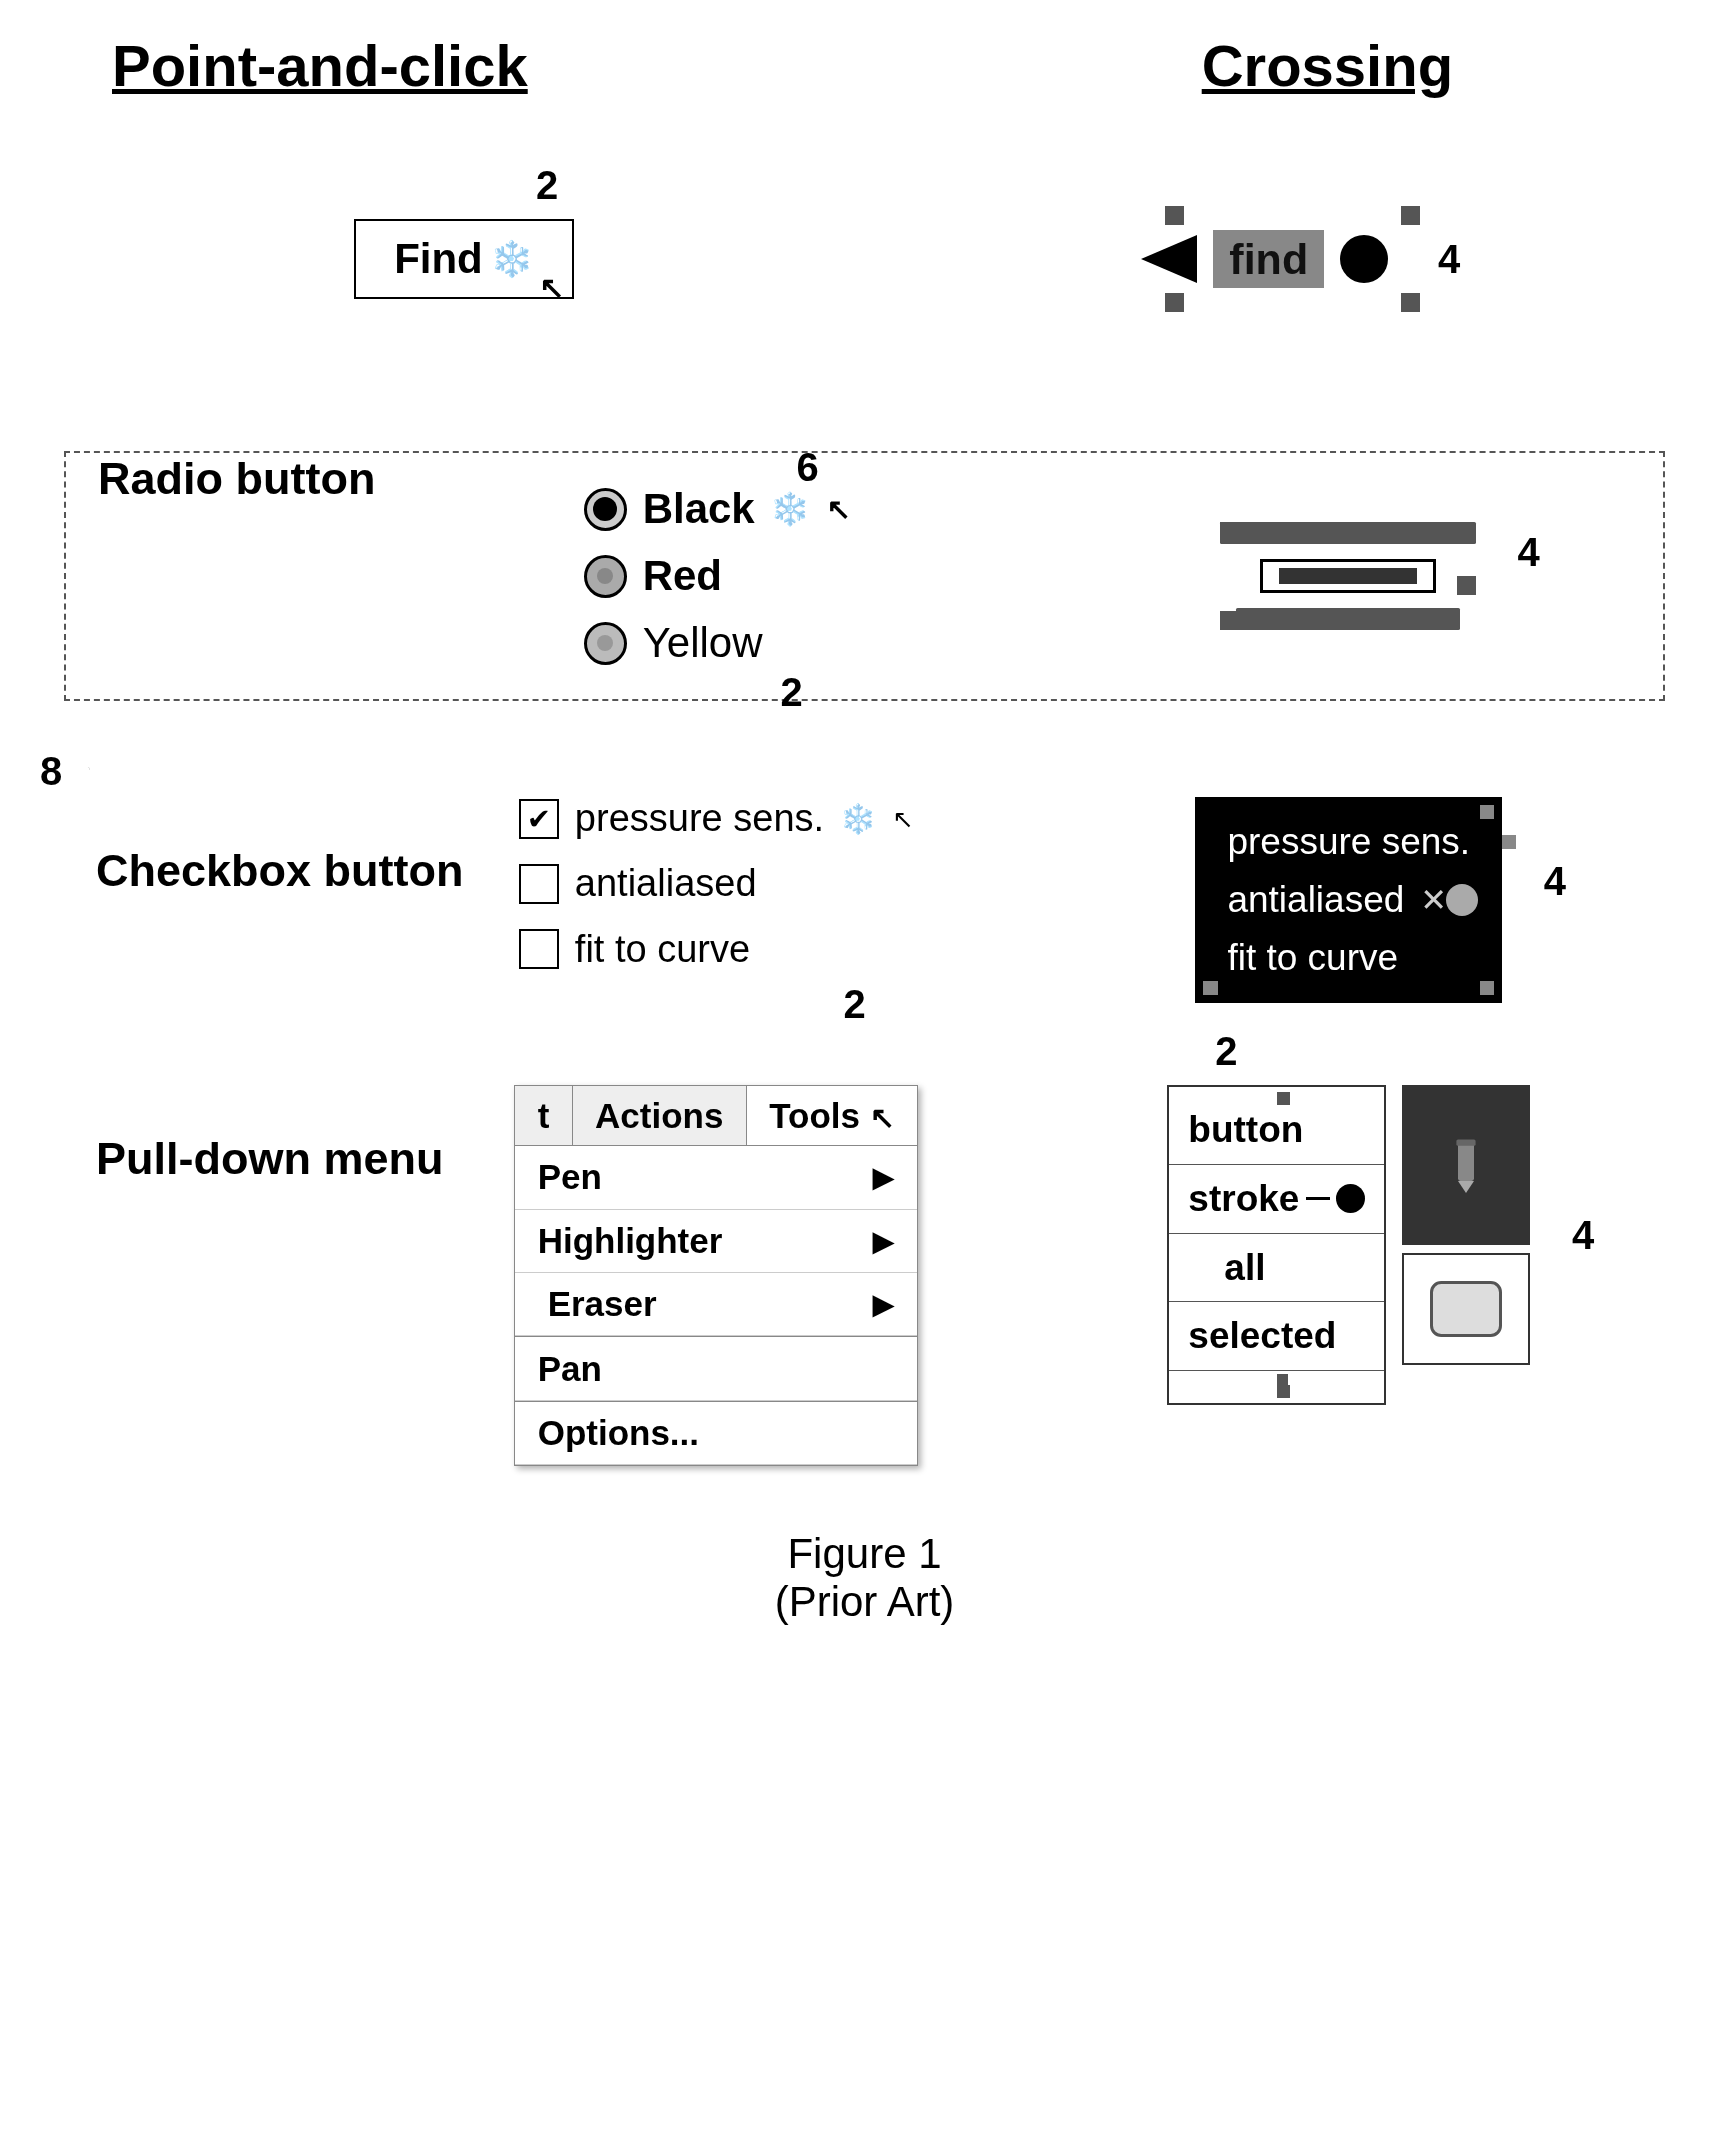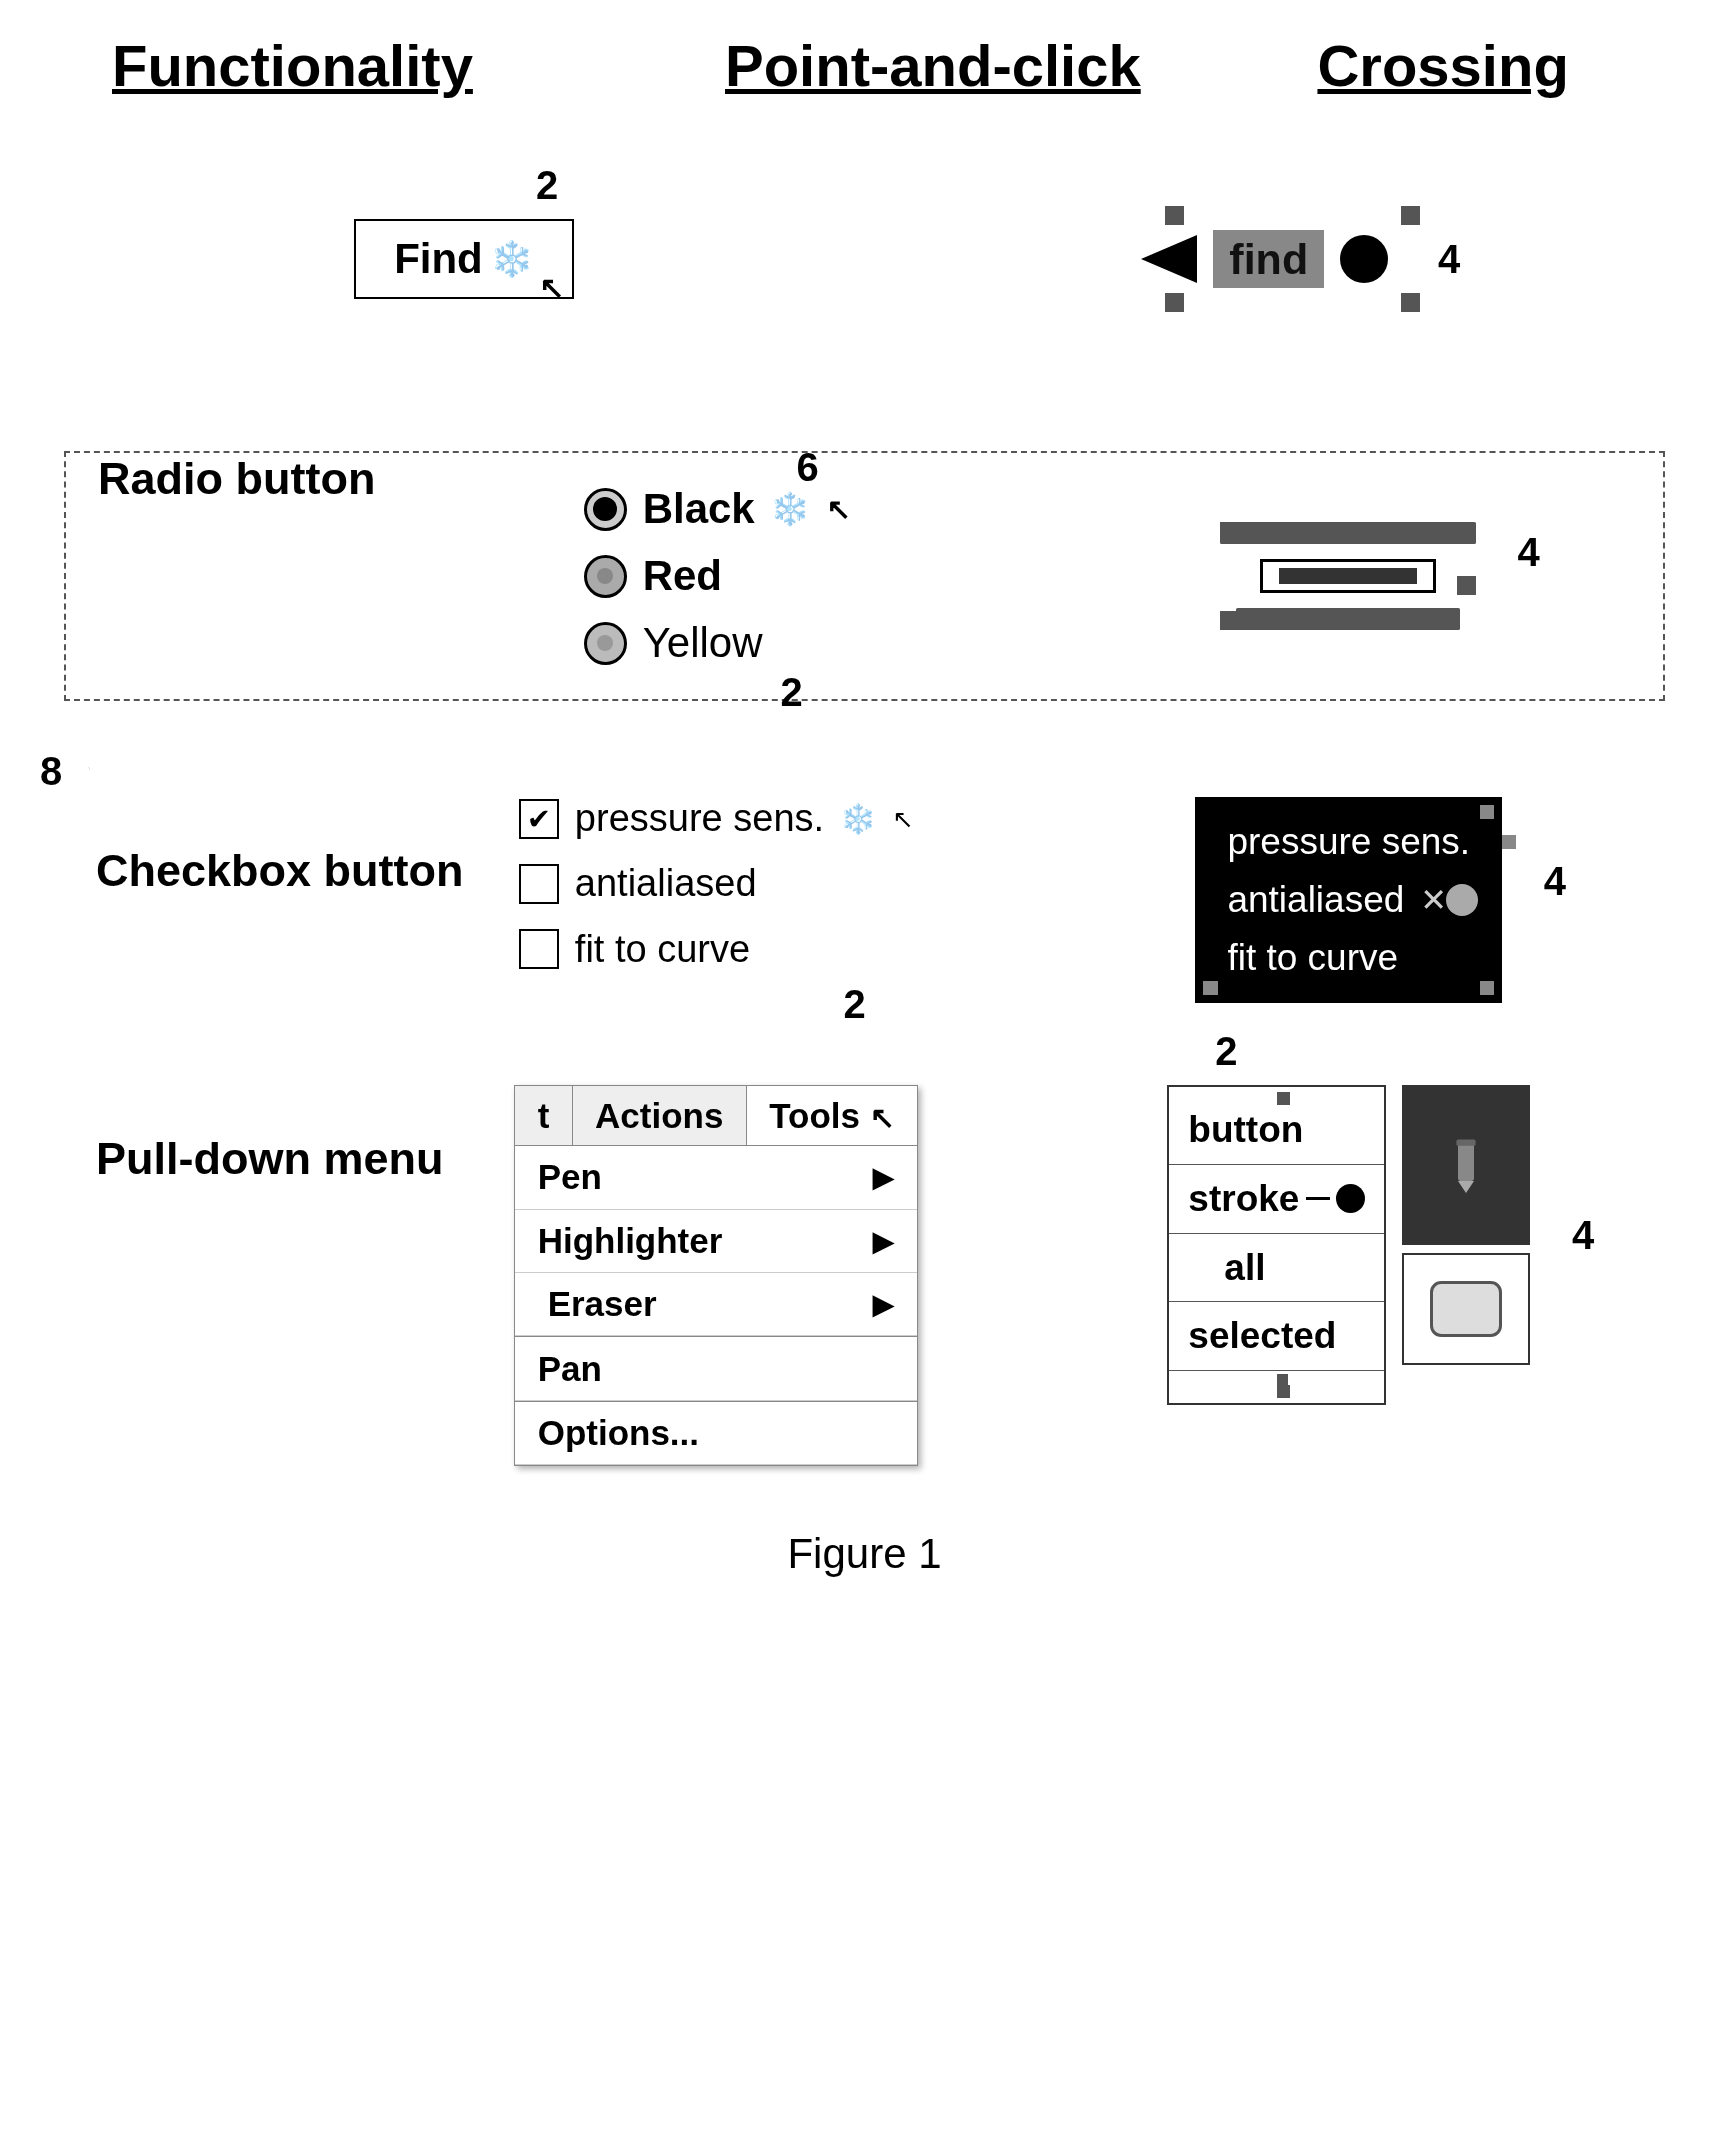--- a/index.html
+++ b/index.html
@@ -292,23 +292,20 @@
       align-items: center;
       padding: 32px 16px;
       position: relative;
     }
   </style>
 </head>
 <body>
 
 <div class="page-container">
   <div class="header-row">
-    <div class="header-col" style="flex:1.2">
-      <span class="header-title">Functionality</span>
-    </div>
     <div class="header-col" style="flex:1.3">
       <span class="header-title">Point-and-click</span>
     </div>
     <div class="header-col" style="flex:1">
       <span class="header-title">Crossing</span>
     </div>
   </div>
 
   <div class="section-row" style="margin-bottom:80px;">
 
@@ -566,16 +563,17 @@
           </div>
         </div>
 
         <span class="annot" style="position:absolute;right:-64px;top:40%;">4</span>
       </div>
     </div>
   </div>
 
   <div class="figure-caption">
     <div>Figure 1</div>
+    <div>(Prior Art)</div>
   </div>
 
 </div>
 
 
 </body></html>

